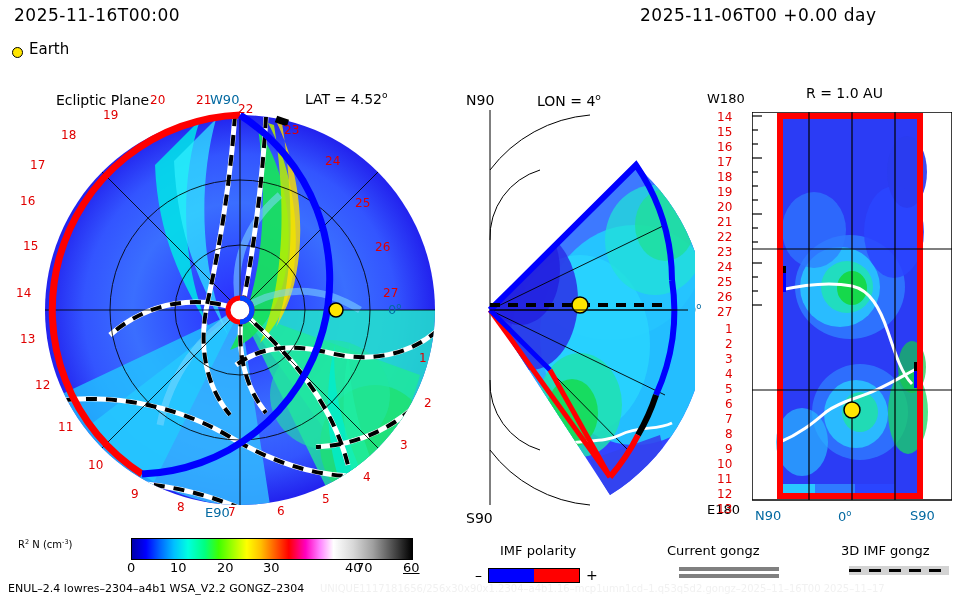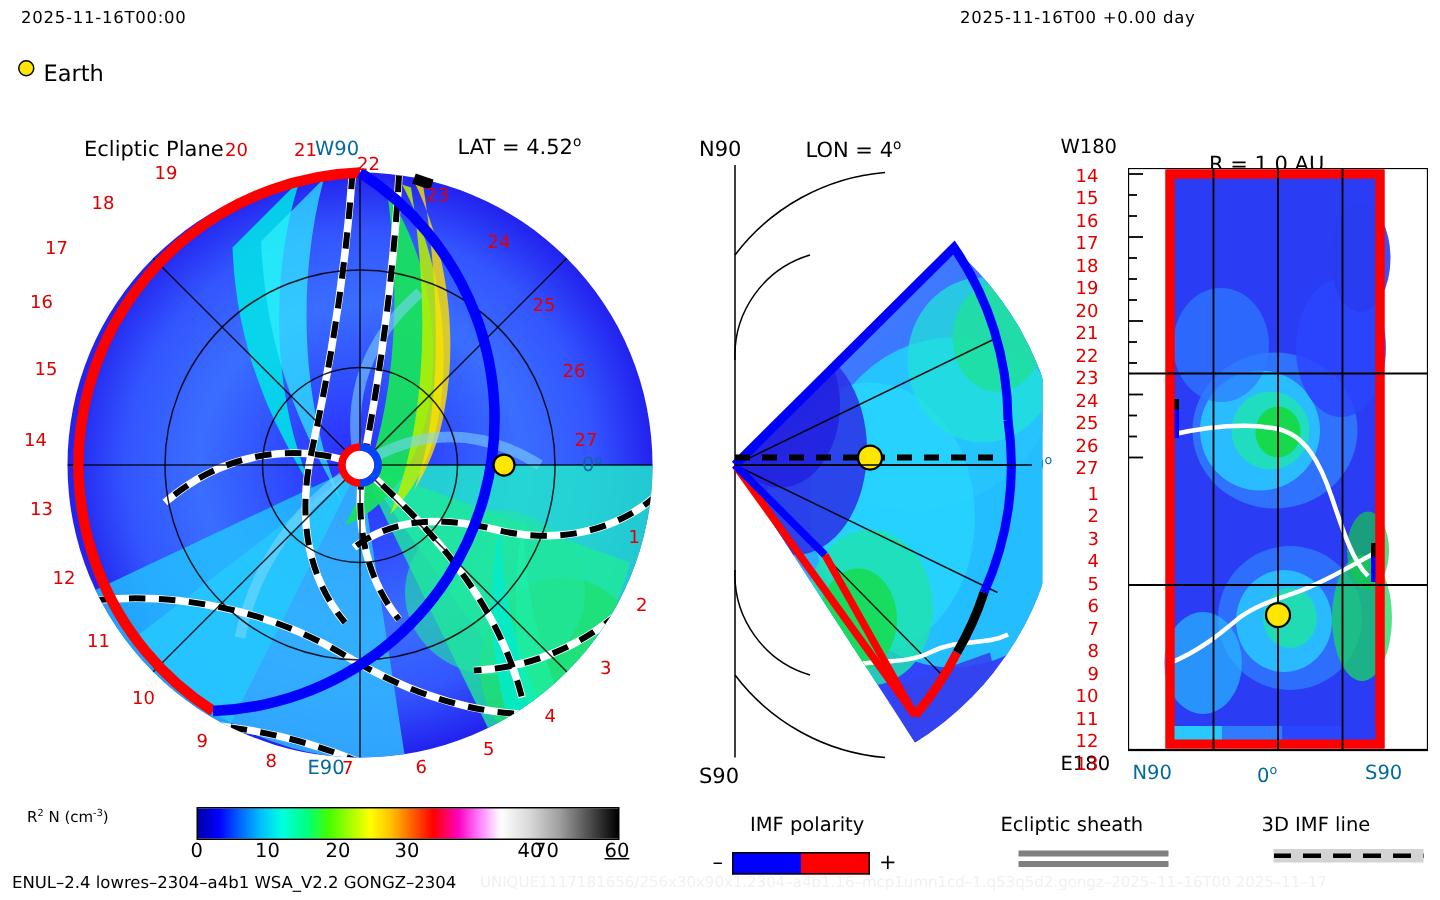--- a/index.html
+++ b/index.html
@@ -1,39 +1,39 @@
 <!DOCTYPE html>
 <html><head>
 <meta charset="utf-8">
 <style>
   html,body{margin:0;padding:0;background:#ffffff;}
   body{width:960px;height:600px;position:relative;overflow:hidden;
        font-family:"DejaVu Sans","Liberation Sans",sans-serif;color:#000;}
   .abs{position:absolute;}
-  .hdr{font-size:11px;letter-spacing:.5px;white-space:nowrap;}
+  .hdr{font-size:17px;letter-spacing:.5px;white-space:nowrap;}
   .ttl{font-size:14px;white-space:nowrap;}
   .ttl-sm{font-size:13px;white-space:nowrap;}
   .hr-lab{font-size:12px;color:#e00000;white-space:nowrap;position:absolute;}
   .blk-lab{font-size:13px;color:#0369a1;white-space:nowrap;position:absolute;}
   .cb-num{font-size:13px;position:absolute;}
   .legend-t{font-size:13px;white-space:nowrap;}
   .foot{font-size:11px;white-space:nowrap;}
   .wm{font-size:10px;color:#f1f1f1;white-space:nowrap;}
   svg{display:block;}
   .earth-dot{width:11px;height:11px;border-radius:50%;background:#ffe600;
              border:1.5px solid #000;box-sizing:border-box;}
   sup{font-size:.65em;vertical-align:super;}
 </style>
 </head>
 <body>
 
 <div class="abs hdr" style="left:14px;top:5px;">2025-11-16T00:00</div>
-<div class="abs hdr" style="left:640px;top:5px;">2025-11-16T00 +0.00 day</div>
-
-<div class="abs" style="left:12px;top:40px;display:flex;align-items:flex-start;gap:6px;">
+<div class="abs hdr" style="left:640px;top:5px;">2025-11-06T00 +0.00 day</div>
+
+<div class="abs" style="left:12px;top:40px;display:flex;align-items:flex-end;gap:6px;">
   <span class="earth-dot"></span>
   <span style="font-size:15px;">Earth</span>
 </div>
 
 <div class="abs ttl" style="left:56px;top:92px;">Ecliptic Plane</div>
 <div class="abs ttl" style="left:305px;top:90px;">
   <span>LAT = 4.52</span><sup>o</sup>
 </div>
 
 <svg class="abs" style="left:30px;top:95px;" width="420" height="420" viewBox="0 0 420 420">
@@ -220,21 +220,21 @@
   <path d="M150 372 L30 205" fill="none" stroke="#ff0000" stroke-width="5"></path>
   <path d="M30 205 L90 265" fill="none" stroke="#0000ff" stroke-width="5"></path>
   <path d="M90 265 L150 372" fill="none" stroke="#ff0000" stroke-width="5"></path>
 
   <line x1="30" y1="200" x2="205" y2="200" stroke="#000" stroke-width="4" stroke-dasharray="10 8"></line>
   <circle cx="120" cy="200" r="8" fill="#ffe600" stroke="#000" stroke-width="1.5"></circle>
   <line x1="30" y1="205" x2="228" y2="205" stroke="#000" stroke-width="1"></line>
 </svg>
 
 <div class="abs ttl-sm" style="left:707px;top:91px;">W180</div>
-<div class="abs ttl" style="left:806px;top:102px;">R = 1.0 AU</div>
+<div class="abs ttl" style="left:806px;top:85px;">R = 1.0 AU</div>
 <div class="abs ttl-sm" style="left:707px;top:502px;">E180</div>
 
 <svg class="abs" style="left:752px;top:112px;" width="200" height="392" viewBox="0 0 200 392">
 
   <rect x="0" y="0" width="200" height="388" fill="#ffffff" stroke="#000" stroke-width="1.5"></rect>
 
   <g>
     <rect x="28" y="4" width="140" height="380" fill="#2b3cf5"></rect>
     <ellipse cx="98" cy="175" rx="55" ry="52" fill="#2f7bff" opacity=".85"></ellipse>
     <ellipse cx="88" cy="175" rx="40" ry="40" fill="#29c4ff" opacity=".9"></ellipse>
@@ -349,27 +349,27 @@
 </div>
 
 <div class="abs legend-t" style="left:500px;top:543px;">IMF polarity</div>
 <div class="abs" style="left:475px;top:567px;display:flex;align-items:center;gap:6px;">
   <span style="font-size:14px;">–</span>
   <span style="display:inline-block;width:45px;height:13px;background:#0000ff;border:1px solid #000;border-right:none;"></span>
   <span style="display:inline-block;width:45px;height:13px;background:#ff0000;border:1px solid #000;border-left:none;margin-left:-6px;"></span>
   <span style="font-size:14px;">+</span>
 </div>
 
-<div class="abs legend-t" style="left:667px;top:543px;">Ecliptic sheath</div>
+<div class="abs legend-t" style="left:667px;top:543px;">Current gongz</div>
 <div class="abs" style="left:679px;top:567px;width:100px;">
   <div style="height:4px;background:#808080;"></div>
   <div style="height:3px;"></div>
   <div style="height:4px;background:#808080;"></div>
 </div>
 
-<div class="abs legend-t" style="left:841px;top:543px;">3D IMF line</div>
+<div class="abs legend-t" style="left:841px;top:543px;">3D IMF gongz</div>
 <div class="abs" style="left:849px;top:566px;width:100px;height:9px;background:#d3d3d3;">
   <div style="position:absolute;top:3px;left:0;width:100px;height:3px;
               background:repeating-linear-gradient(to right,#000 0 12px,transparent 12px 20px);"></div>
 </div>
 
 <div class="abs foot" style="left:8px;top:582px;">ENUL–2.4 lowres–2304–a4b1 WSA_V2.2 GONGZ–2304</div>
 <div class="abs wm" style="left:320px;top:583px;">UNIQUE1117181656/256x30x90x1.2304–a4b1.16–mcp1umn1cd–1.q53q5d2.gongz–2025–11–16T00   2025–11–17</div>
 
 </body></html>

